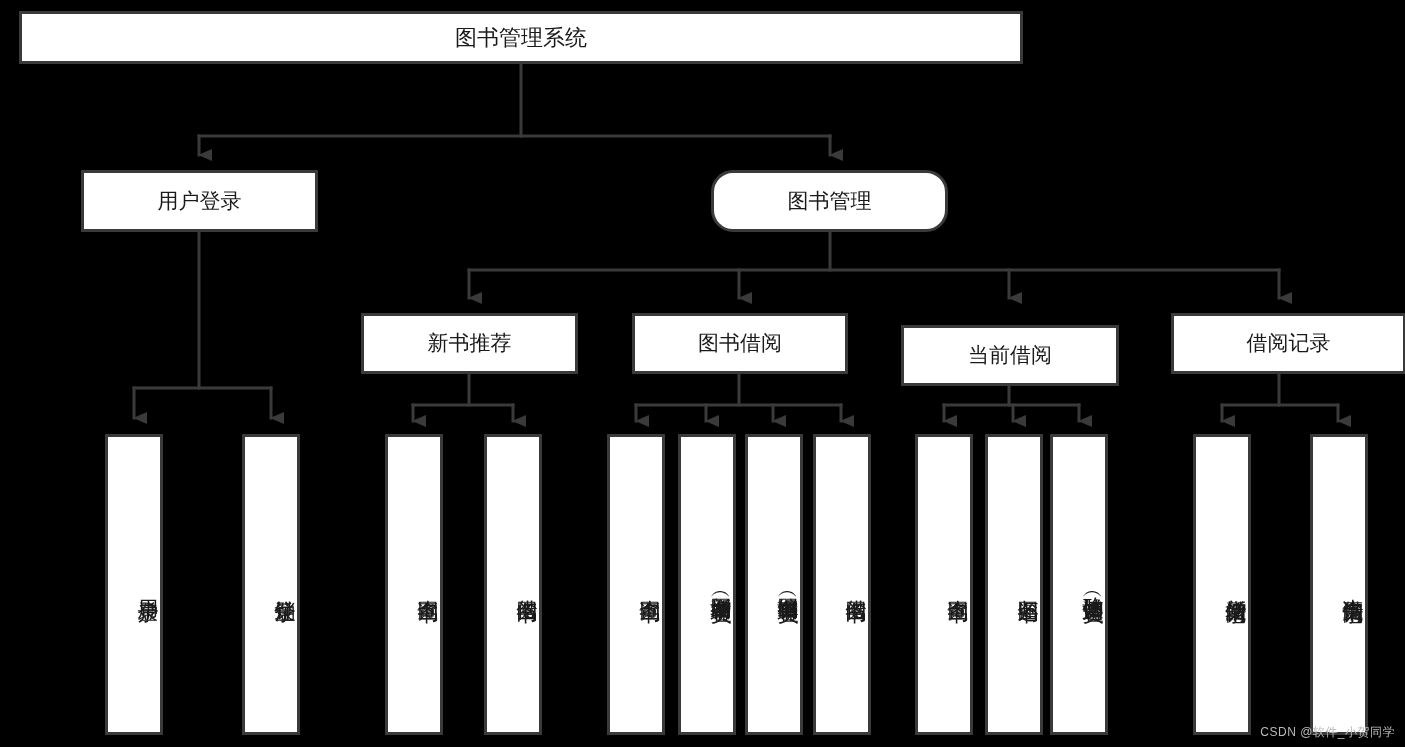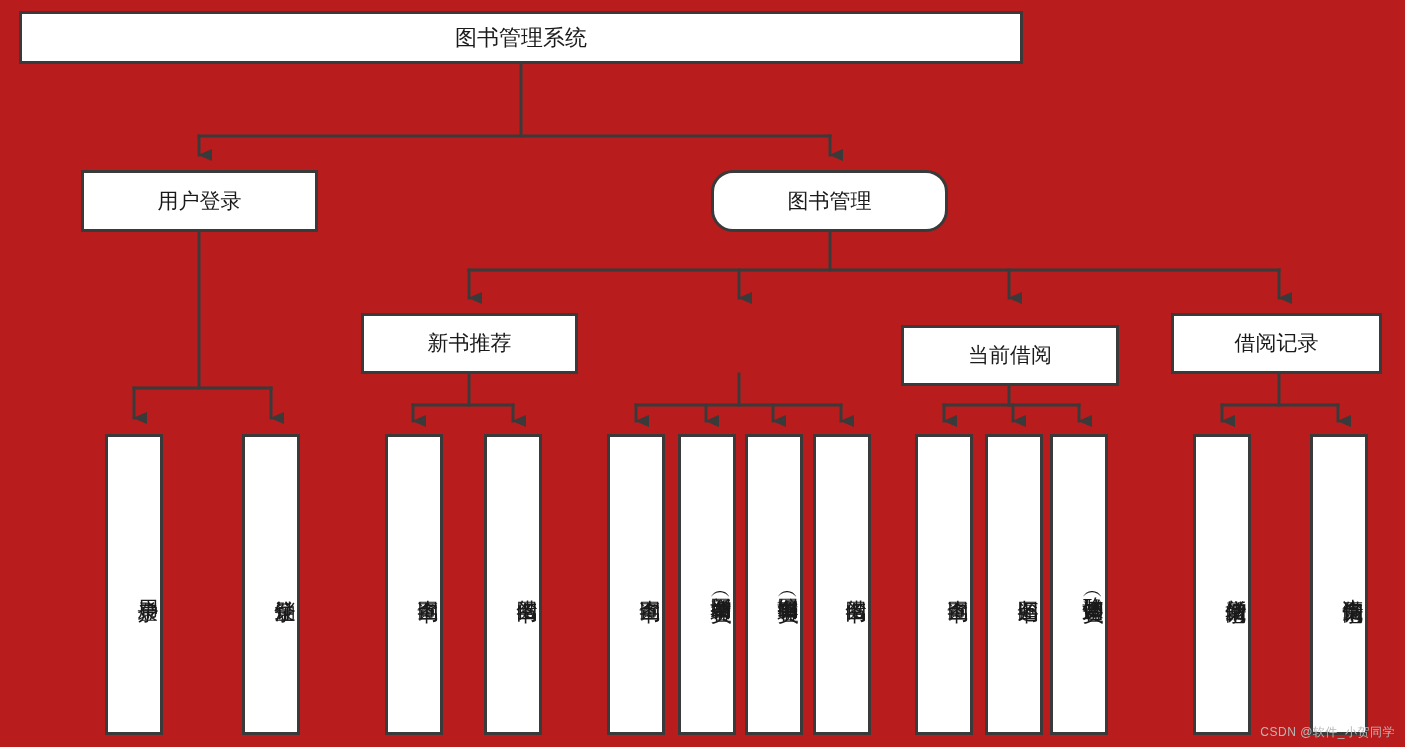--- a/index.html
+++ b/index.html
@@ -5,21 +5,21 @@
 <style>
   html,body{margin:0;padding:0;background:#ffffff;}
   body{
     font-family:"Liberation Sans","DejaVu Sans",sans-serif;
     color:#000;
   }
   #canvas{
     position:relative;
     width:1405px;
     height:747px;
-    background:#b91c1c;
+    background:#000000;
     overflow:hidden;
   }
   svg#edges{
     position:absolute;
     left:0;top:0;
     width:1405px;height:747px;
     pointer-events:none;
   }
   .node{
     position:absolute;
@@ -128,26 +128,29 @@
   </div>
 
   <div class="node h" style="left:711px;top:170px;width:237px;height:62px;border-radius:22px;">
     <span class="lbl">图书管理</span>
   </div>
 
   <div class="node h" style="left:361px;top:313px;width:217px;height:61px;">
     <span class="lbl">新书推荐</span>
   </div>
 
+  <div class="node h" style="left:632px;top:313px;width:216px;height:61px;">
+    <span class="lbl">图书借阅</span>
+  </div>
 
   <div class="node h" style="left:901px;top:313px;width:218px;height:61px;margin-top:12px;">
     <span class="lbl">当前借阅</span>
   </div>
 
-  <div class="node h" style="left:1171px;top:313px;width:211px;height:61px;">
+  <div class="node h" style="left:1171px;top:313px;width:235px;height:61px;">
     <span class="lbl">借阅记录</span>
   </div>
 
   <div class="node v" style="left:105px;top:434px;width:58px;height:301px;">
     <span class="lbl">用户登录</span>
   </div>
 
   <div class="node v" style="left:242px;top:434px;width:58px;height:301px;">
     <span class="lbl">注销登录</span>
   </div>

